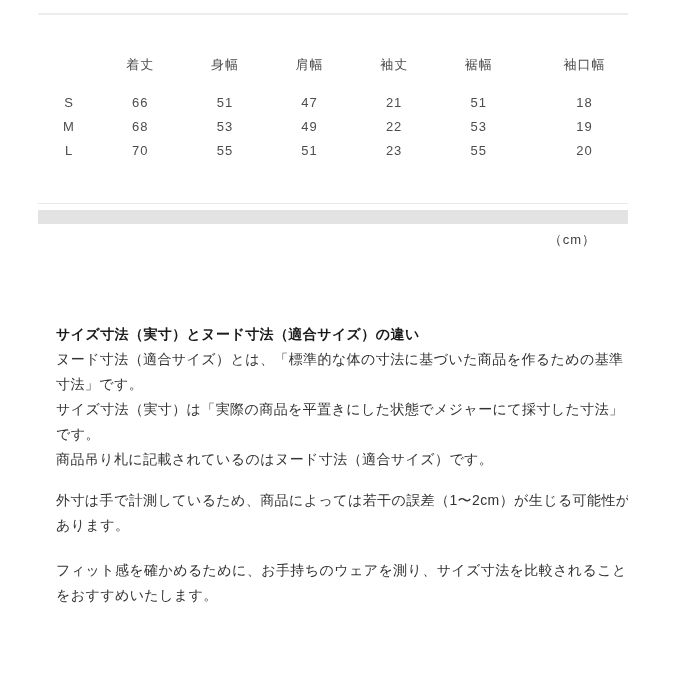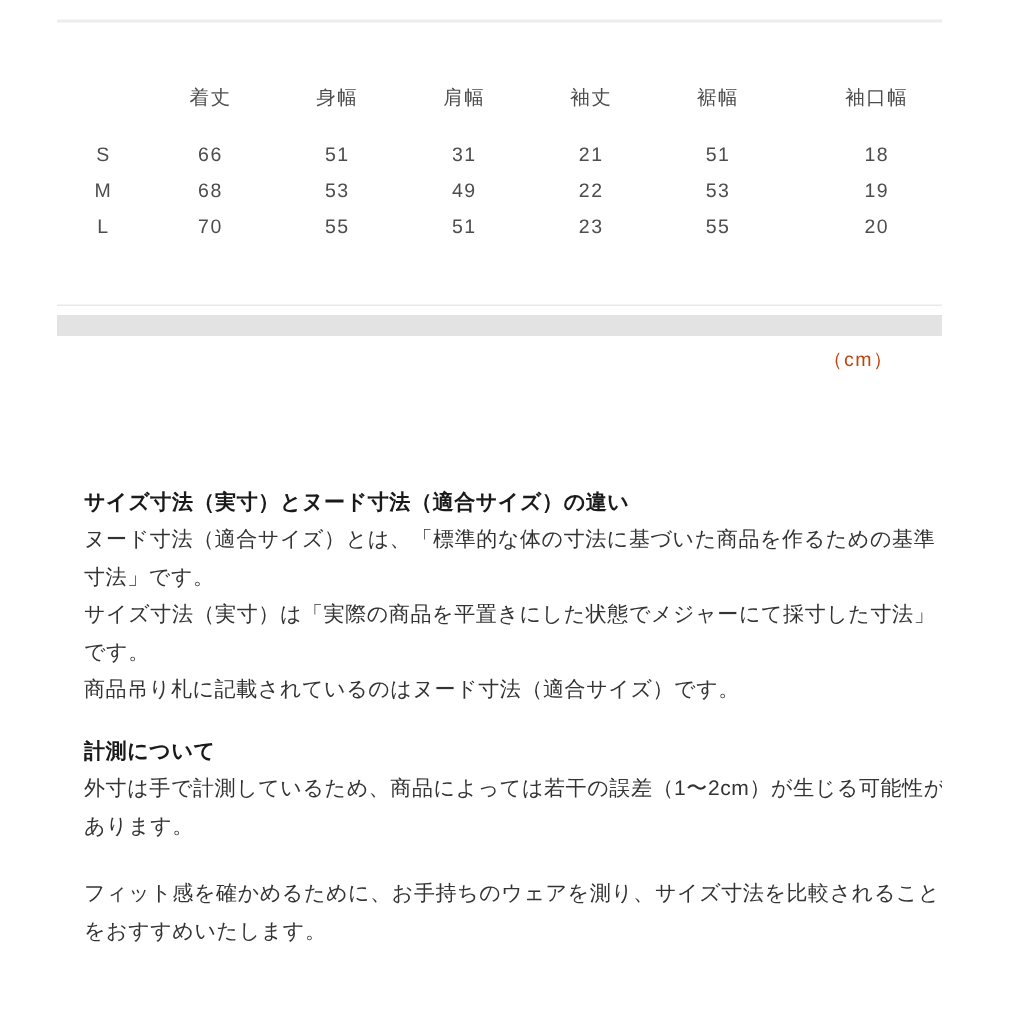--- a/index.html
+++ b/index.html
@@ -47,21 +47,21 @@
   }
   table.size-table tbody th,
   table.size-table tbody td {
     padding: 4px 0 5px 0;
   }
 
   .unit-note {
     position: absolute;
     right: 32px; top: 231px;
     font-size: 13px;
-    color: #c2410c;
+    color: #404040;
     letter-spacing: 1px;
   }
 
   
   .info {
     position: absolute;
     left: 40px; top: 306px;
     width: 608px;
     font-size: 14px;
     line-height: 25px;
@@ -106,21 +106,21 @@
         <th>袖丈</th>
         <th>裾幅</th>
         <th>袖口幅</th>
       </tr>
     </thead>
     <tbody>
       <tr>
         <th>S</th>
         <td>66</td>
         <td>51</td>
-        <td>31</td>
+        <td>47</td>
         <td>21</td>
         <td>51</td>
         <td>18</td>
       </tr>
       <tr>
         <th>M</th>
         <td>68</td>
         <td>53</td>
         <td>49</td>
         <td>22</td>
@@ -145,21 +145,20 @@
   <div class="unit-note">（cm）</div>
 
   <div class="info">
     <div class="section">
       <h3>サイズ寸法（実寸）とヌード寸法（適合サイズ）の違い</h3>
       <p>ヌード寸法（適合サイズ）とは、「標準的な体の寸法に基づいた商品を作るための基準寸法」です。</p>
       <p>サイズ寸法（実寸）は「実際の商品を平置きにした状態でメジャーにて採寸した寸法」です。</p>
       <p>商品吊り札に記載されているのはヌード寸法（適合サイズ）です。</p>
     </div>
     <div class="section">
-      <h3>計測について</h3>
       <p>外寸は手で計測しているため、商品によっては若干の誤差（1〜2cm）が生じる可能性があります。</p>
     </div>
     <div class="section closing">
       <p>フィット感を確かめるために、お手持ちのウェアを測り、サイズ寸法を比較されることをおすすめいたします。</p>
     </div>
   </div>
 
 </div>
 
 </body></html>

